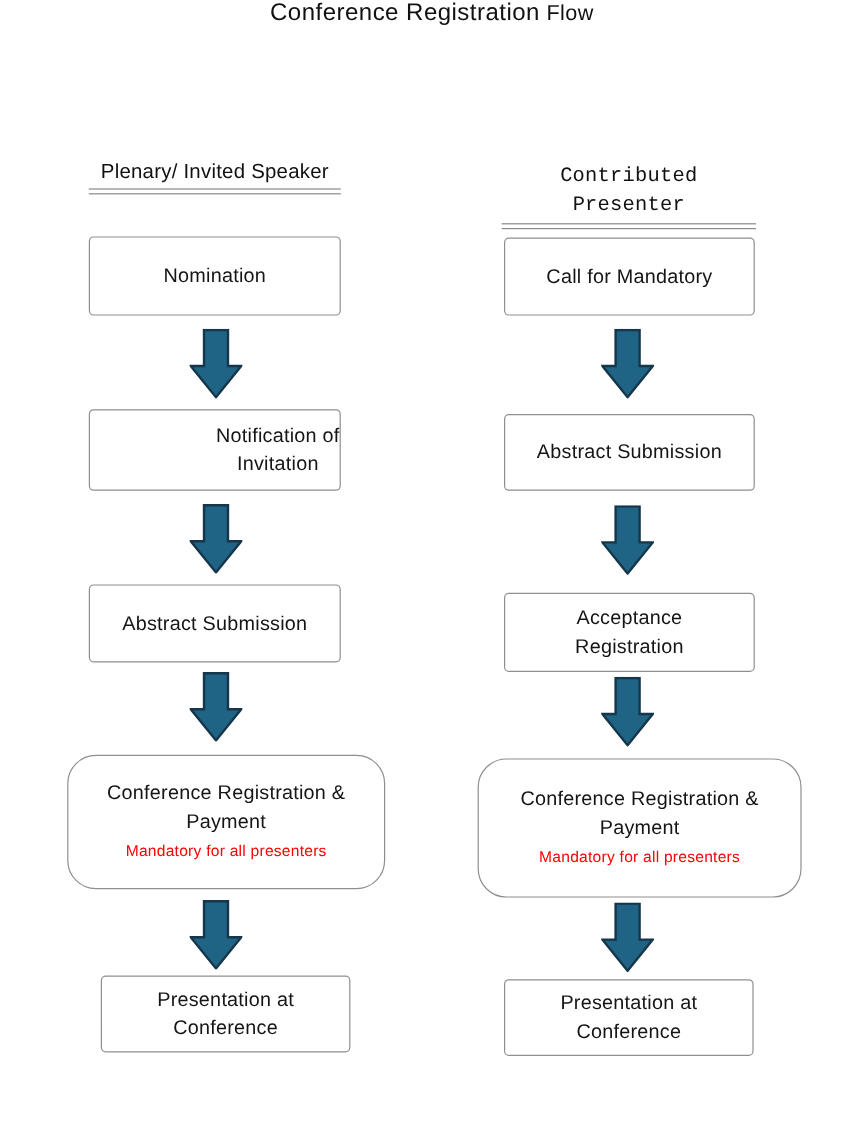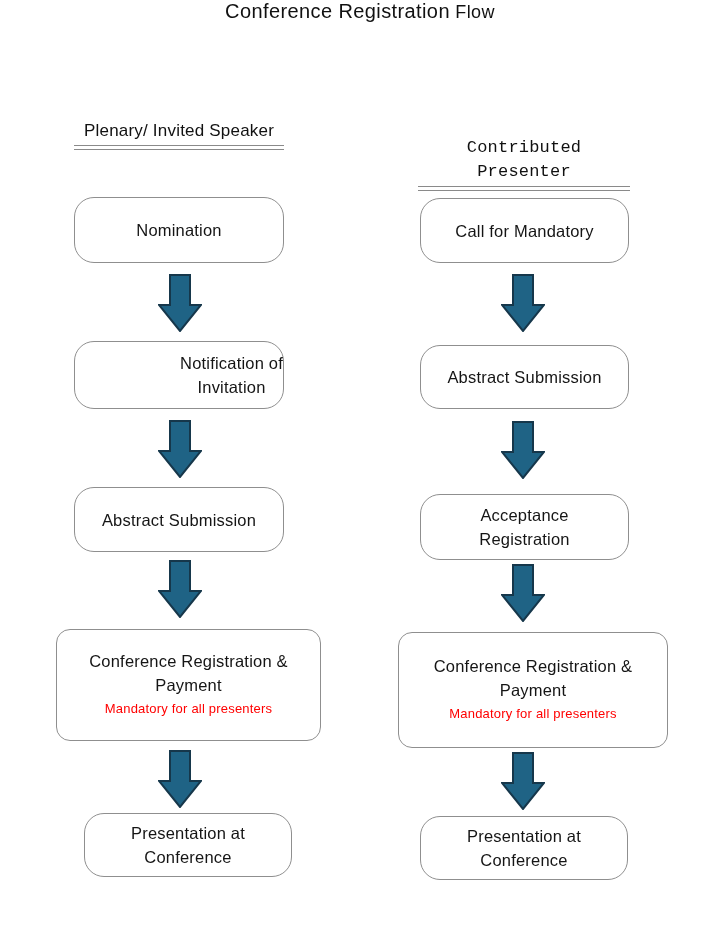--- a/index.html
+++ b/index.html
@@ -22,43 +22,43 @@
   .title .suffix{font-size:18px;}
   .col-header{position:absolute;text-align:center;}
   .col-header .hdr-text{font-size:17px;letter-spacing:.2px;line-height:24px;color:#111;}
   .col-header .hdr-underline{
     margin-top:2px;height:3px;
     border-top:1px solid var(--underline);
     border-bottom:1px solid var(--underline);
   }
   .box{
     position:absolute;background:#fff;border:1px solid var(--box-border);
-    border-radius:20px;display:flex;flex-direction:column;align-items:center;
+    border-radius:4px;display:flex;flex-direction:column;align-items:center;
     justify-content:center;text-align:center;
   }
   .box-text{
     font-size:16.5px;line-height:24px;letter-spacing:.2px;white-space:pre-line;color:#151515;
   }
-  .box.big{border-radius:14px;}
+  .box.big{border-radius:24px;}
   .note{font-size:13px;line-height:24px;letter-spacing:.2px;color:var(--note-red);}
   .arrow{position:absolute;width:44px;height:58px;}
   .arrow svg{display:block;width:44px;height:58px;}
   .arrow polygon{fill:var(--arrow-fill);stroke:var(--arrow-stroke);stroke-width:2;stroke-linejoin:miter;}
 </style>
 </head>
 <body>
 
 <div class="page">
 
   <div class="title">
     <span>Conference Registration</span><span class="suffix"> Flow</span>
   </div>
 
   <div>
-    <div class="col-header" style="left:74px;top:119px;width:210px;">
+    <div class="col-header" style="left:74px;top:131px;width:210px;">
       <div class="hdr-text">Plenary/ Invited Speaker</div>
       <div class="hdr-underline"></div>
     </div>
 
     <div class="box" style="left:74px;top:197px;width:208px;height:64px;">
       <div class="box-text">Nomination</div>
     </div>
 
     <div class="arrow" style="left:158px;top:274px;">
       <svg viewBox="0 0 44 58">

